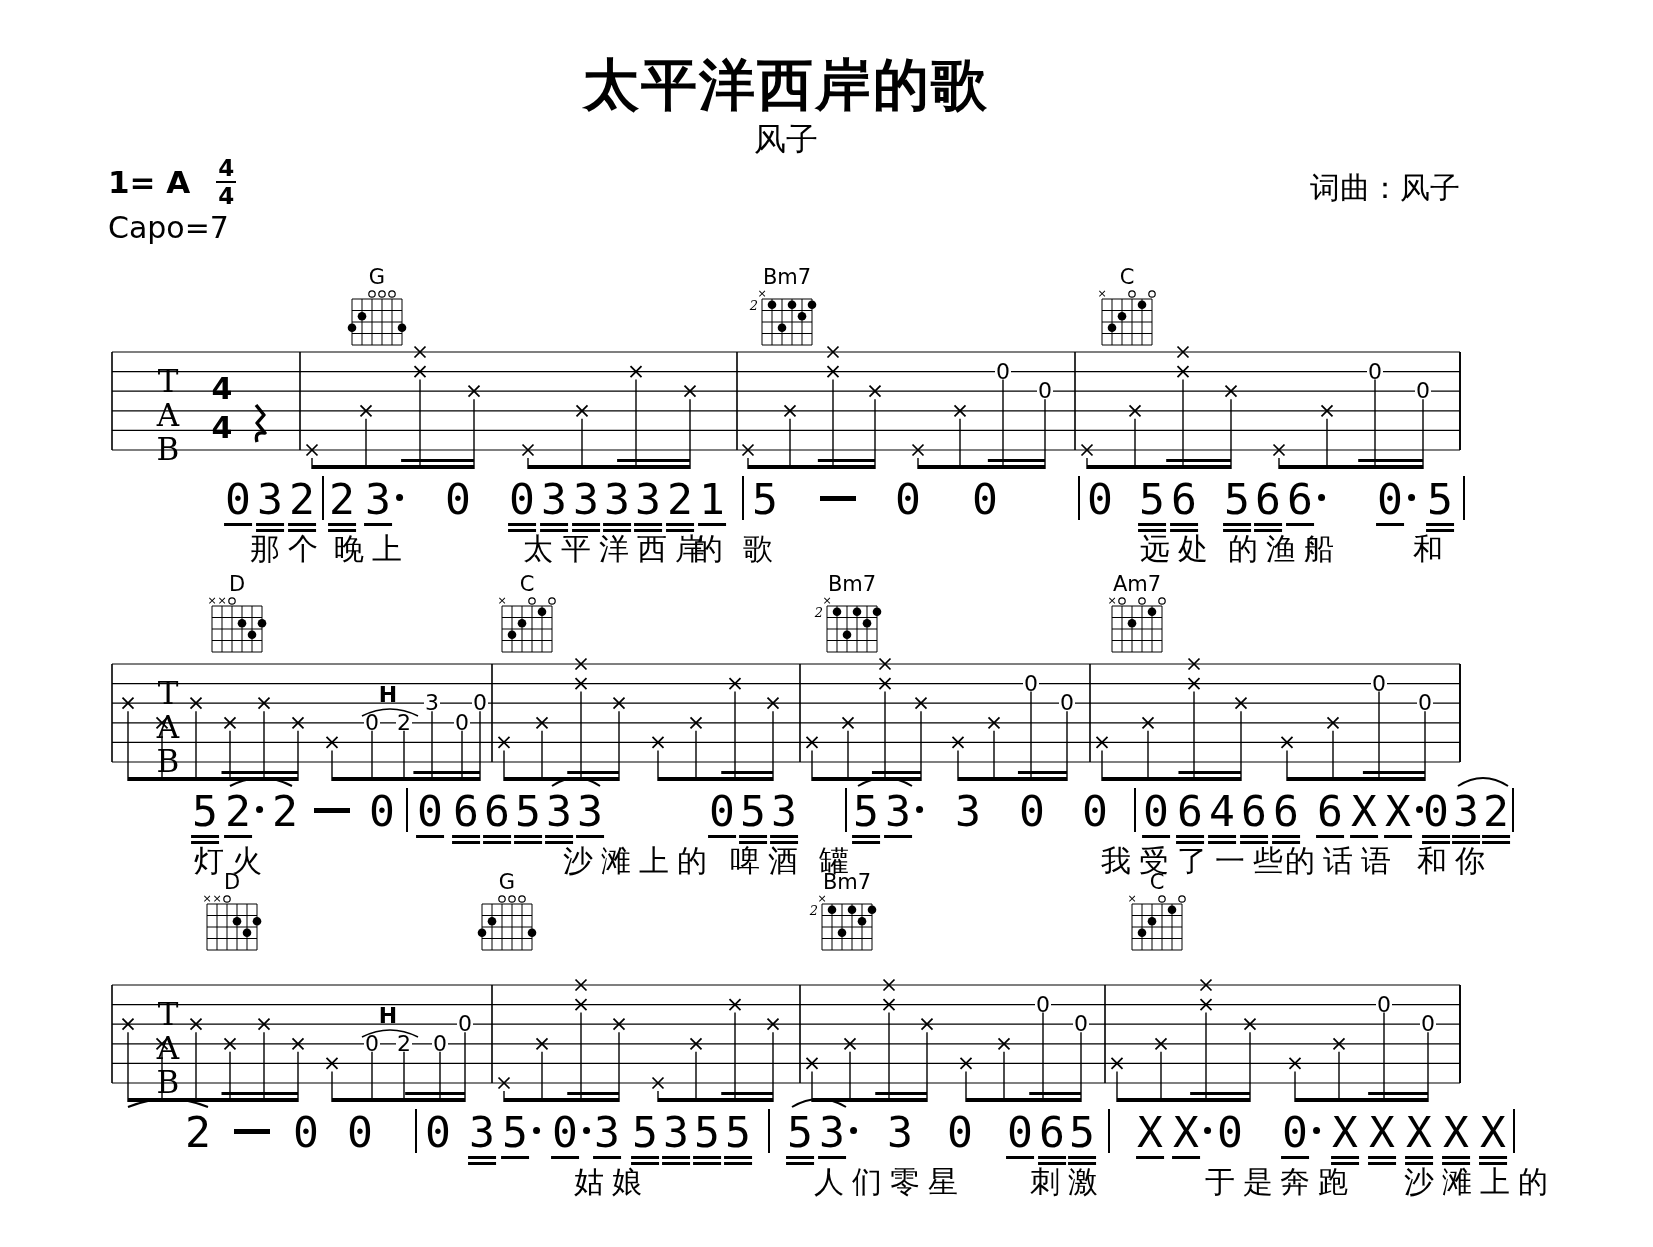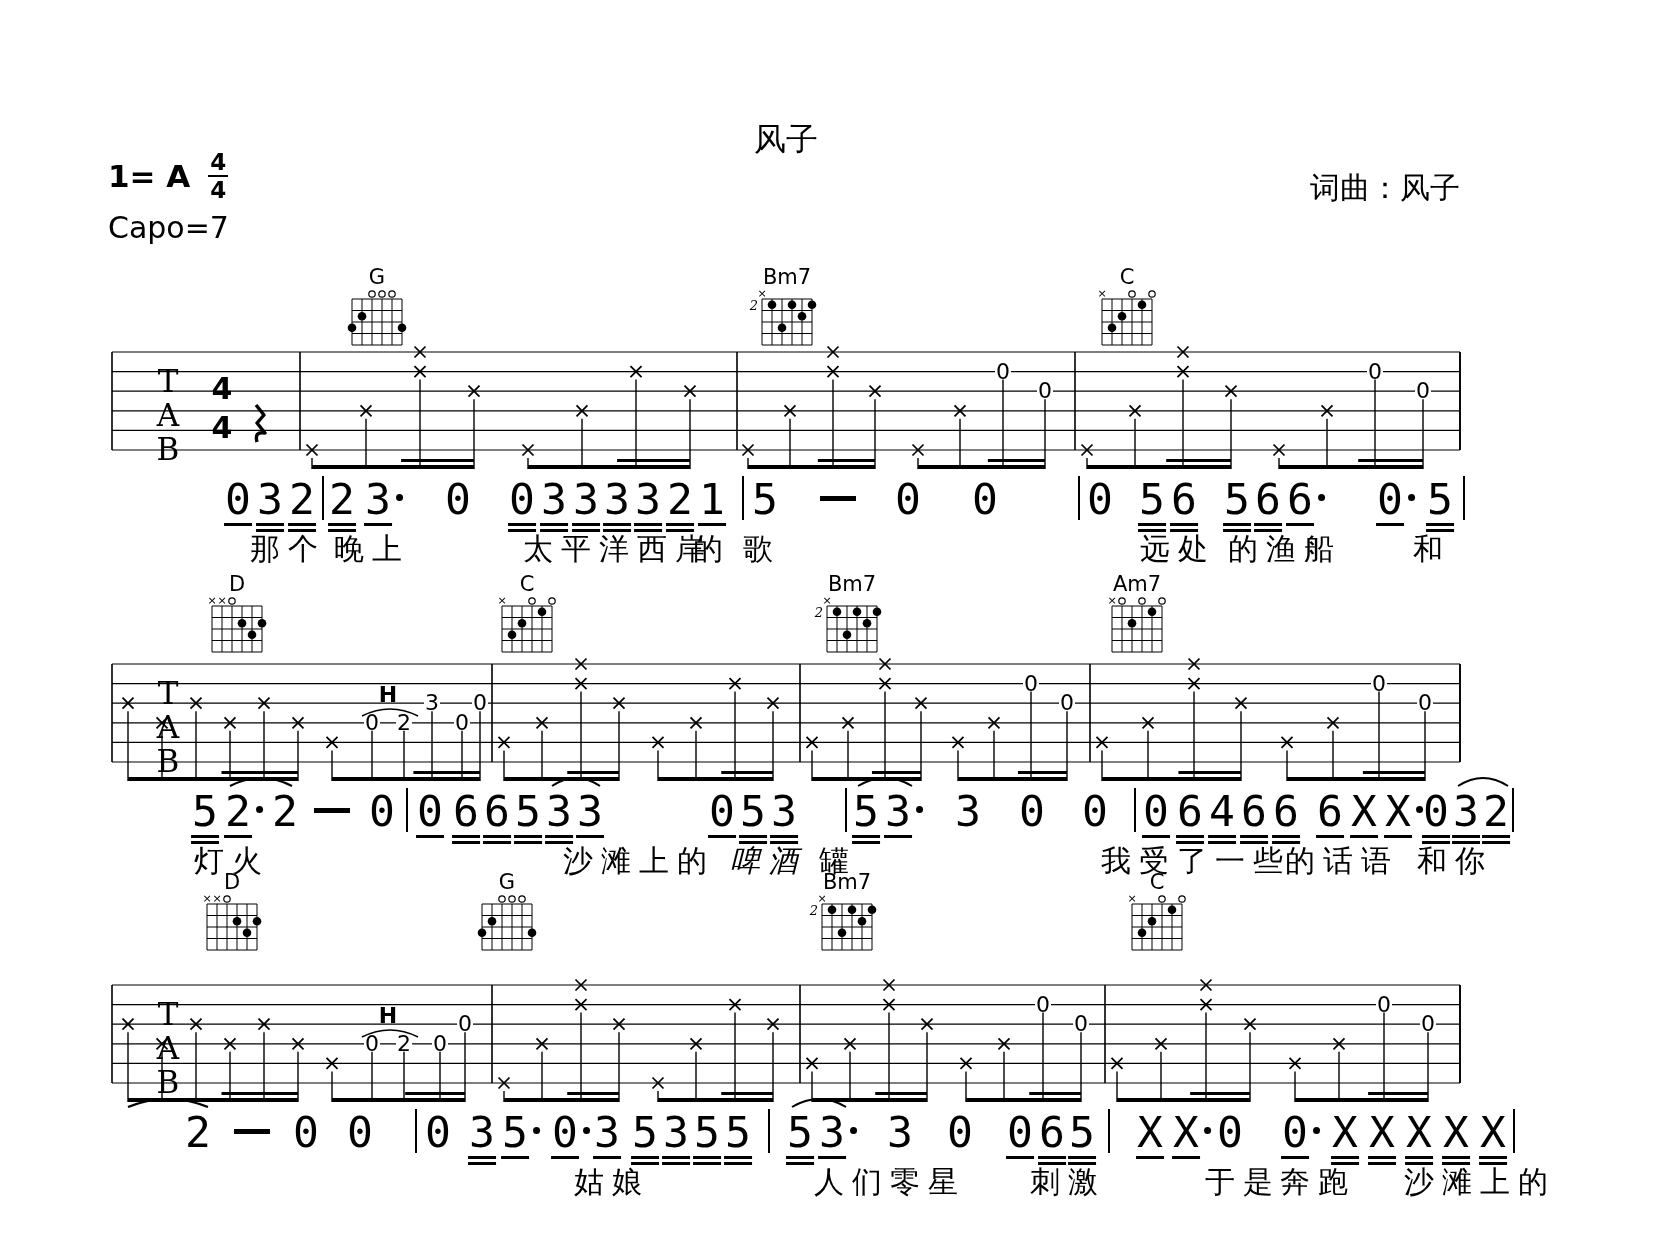--- a/index.html
+++ b/index.html
@@ -2,22 +2,22 @@
 <html><head>
 <meta charset="utf-8">
 <style>
   html,body{margin:0;padding:0;background:#888;}
   .page{position:relative;width:1653px;height:1247px;background:#ffffff;
         font-family:"DejaVu Sans",sans-serif;color:#000;overflow:hidden;margin:0 auto;}
   .title{position:absolute;left:786px;top:48px;transform:translateX(-50%);
          font-size:56px;font-weight:700;letter-spacing:2px;white-space:nowrap;}
   .artist{position:absolute;left:786px;top:118px;transform:translateX(-50%);
           font-size:32px;white-space:nowrap;}
-  .keyrow{position:absolute;left:108px;top:150px;font-size:31px;font-weight:600;
-          display:flex;align-items:center;gap:18px;}
+  .keyrow{position:absolute;left:108px;top:156px;font-size:31px;font-weight:600;
+          display:flex;align-items:center;gap:26px;}
   .frac{display:inline-flex;flex-direction:column;align-items:center;font-size:23px;
         font-weight:600;line-height:1.05;}
   .frac .fbar{width:20px;height:2px;background:#000;margin:1px 0;}
   .capo{position:absolute;left:108px;top:210px;font-size:30px;}
   .credit1{position:absolute;right:193px;top:168px;font-size:30px;text-align:right;white-space:nowrap;}
   .credit2{position:absolute;right:193px;top:208px;font-size:30px;text-align:right;white-space:nowrap;}
   #score{position:absolute;left:0;top:0;}
   .chord{position:absolute;}
   .tk{position:absolute;transform:translateX(-50%);font-family:"DejaVu Sans Mono",monospace;
       font-size:43px;line-height:1;white-space:nowrap;}
@@ -27,20 +27,21 @@
            border-radius:50%;background:#000;}
   .dash{position:absolute;width:36px;height:4.5px;background:#000;transform:translateX(-50%);}
   .nbar{position:absolute;width:2.2px;height:44px;background:#000;}
   .ly{position:absolute;transform:translateX(-50%);font-size:30px;letter-spacing:8px;
       white-space:nowrap;line-height:1.1;}
 </style>
 </head>
 <body>
 
 <div class="page">
+  <div class="title">太平洋西岸的歌</div>
   <div class="artist">风子</div>
   <div class="keyrow">
     <span>1= A</span>
     <span class="frac">
       <span>4</span>
       <span class="fbar"></span>
       <span>4</span>
     </span>
   </div>
   <div class="capo">Capo=7</div>
@@ -660,21 +661,21 @@
     <div class="tk" style="left:1398px;top:790px;"><span>X</span><div class="u ua" style=""></div><div class="dot" style=""></div></div>
     <div class="tk" style="left:1436px;top:790px;"><span>0</span><div class="u ua" style=""></div><div class="u ub" style=""></div></div>
     <div class="tk" style="left:1466px;top:790px;"><span>3</span><div class="u ua" style=""></div><div class="u ub" style=""></div></div>
     <div class="tk" style="left:1496px;top:790px;"><span>2</span><div class="u ua" style=""></div><div class="u ub" style=""></div></div>
     <div class="nbar" style="left:406px;top:788px;"></div>
     <div class="nbar" style="left:845px;top:788px;"></div>
     <div class="nbar" style="left:1134px;top:788px;"></div>
     <div class="nbar" style="left:1512px;top:788px;"></div>
     <div class="ly" style="left:232px;top:844px;">灯火</div>
     <div class="ly" style="left:639px;top:844px;">沙滩上的</div>
-    <div class="ly" style="left:768px;top:844px;font-style:italic;">啤酒</div>
+    <div class="ly" style="left:768px;top:844px;">啤酒</div>
     <div class="ly" style="left:838px;top:844px;">罐</div>
     <div class="ly" style="left:1196px;top:844px;">我受了一些</div>
     <div class="ly" style="left:1342px;top:844px;">的话语</div>
     <div class="ly" style="left:1455px;top:844px;">和你</div>
     <svg width="96" height="88" class="chord" style="left:189px;top:870px;">
       <text x="43" y="19" font-size="21" text-anchor="middle" fill="#000000" font-family="&quot;DejaVu Sans&quot;,sans-serif">D</text>
       <line x1="18" y1="34" x2="68" y2="34" stroke="#000000" stroke-width="1"></line>
       <line x1="18" y1="45.5" x2="68" y2="45.5" stroke="#000000" stroke-width="1"></line>
       <line x1="18" y1="57" x2="68" y2="57" stroke="#000000" stroke-width="1"></line>
       <line x1="18" y1="68.5" x2="68" y2="68.5" stroke="#000000" stroke-width="1"></line>

